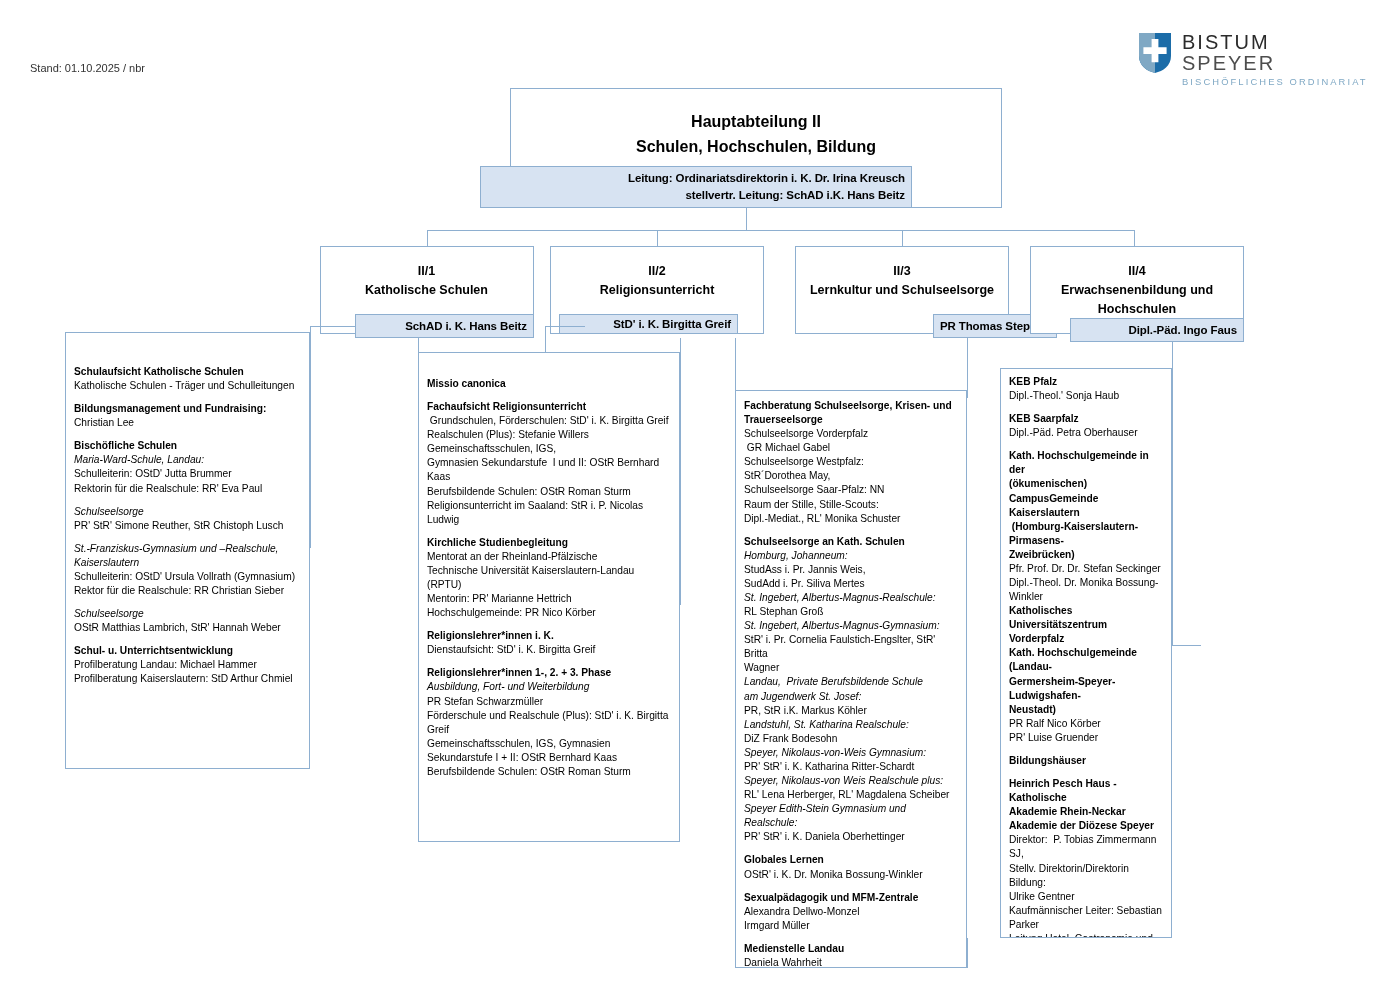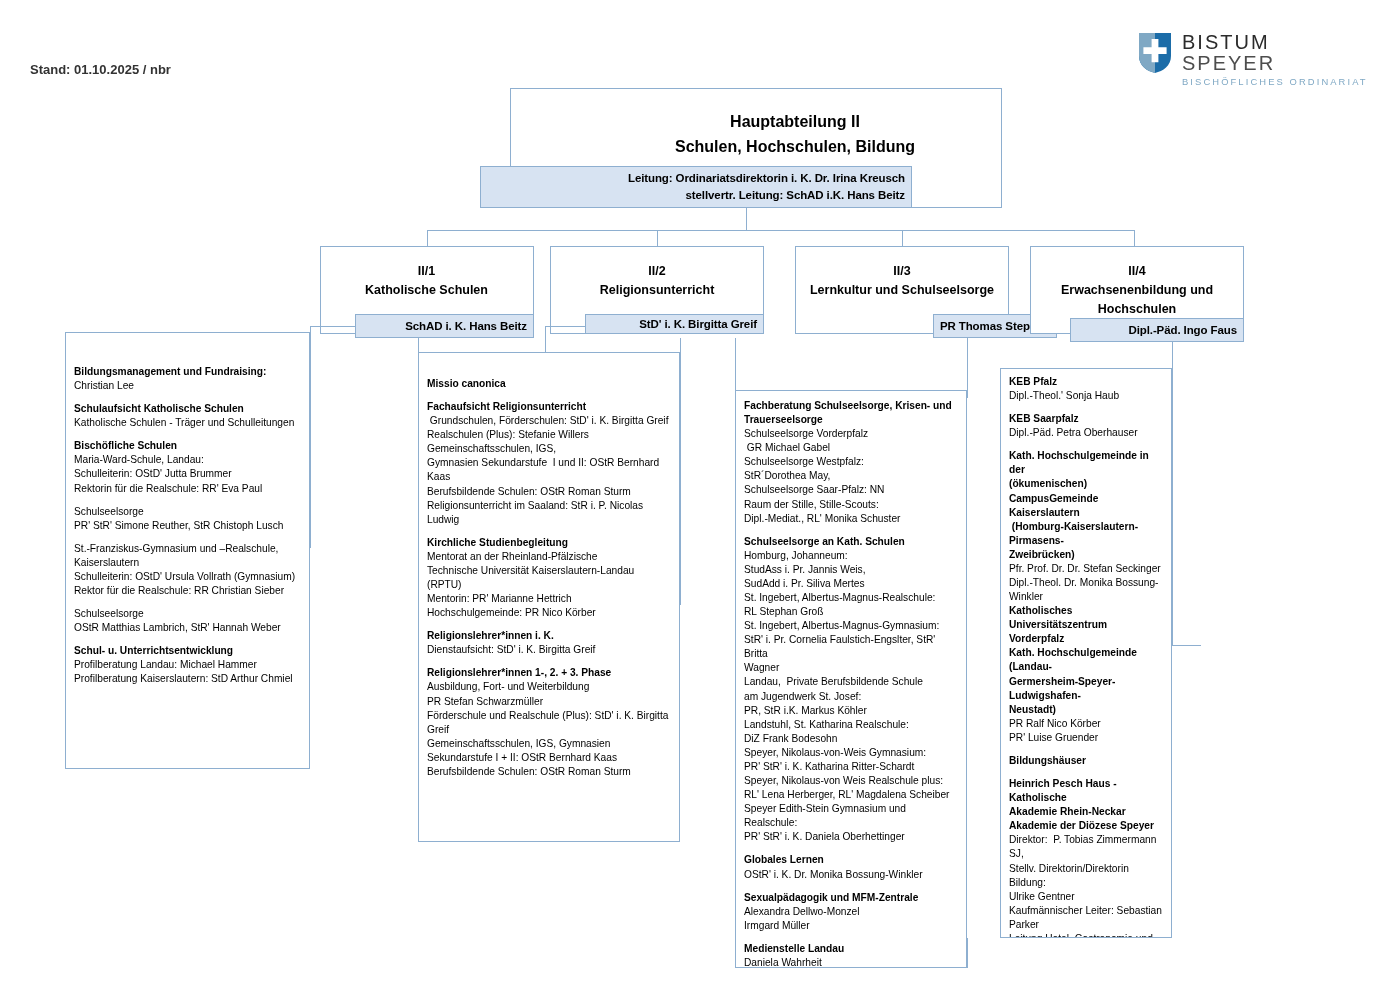--- a/index.html
+++ b/index.html
@@ -42,37 +42,37 @@
 
   
   .ln{position:absolute;background:#8eafd0;}
   .lnh{height:1px;}
   .lnv{width:1px;}
 
   
   #root-box{left:510px;top:88px;width:492px;height:120px;}
   #root-title{
     position:absolute;left:510px;top:110px;width:492px;
-    text-align:center;font-size:16px;font-weight:bold;line-height:1.55;margin-left:39px;
+    text-align:center;font-size:16px;font-weight:bold;line-height:1.55;
   }
   #root-leader{left:480px;top:166px;width:432px;height:42px;}
 
   
   .dept{border:1px solid #8eafd0;background:#fff;}
   .dept-title{
     position:absolute;text-align:center;font-size:12.5px;font-weight:bold;line-height:1.5;
   }
 
   #d1{left:320px;top:246px;width:214px;height:88px;}
   #d1t{left:320px;top:262px;width:213px;}
   #d1l{left:355px;top:314px;width:179px;height:24px;}
 
   #d2{left:550px;top:246px;width:214px;height:88px;}
   #d2t{left:550px;top:262px;width:214px;}
-  #d2l{left:585px;top:314px;width:179px;height:20px;}
+  #d2l{left:559px;top:314px;width:179px;height:20px;}
 
   #d3{left:795px;top:246px;width:214px;height:88px;}
   #d3t{left:795px;top:262px;width:214px;}
   #d3l{left:885px;top:314px;width:124px;height:24px;margin-left:48px;}
 
   #d4{left:1030px;top:246px;width:214px;height:88px;}
   #d4t{left:1030px;top:262px;width:214px;}
   #d4l{left:1070px;top:318px;width:174px;height:24px;}
 
   
@@ -82,34 +82,34 @@
     border:1px solid #8eafd0;
     background:#fff;
     font-size:10.2px;
     line-height:1.38;
     overflow:hidden;
   }
   .panel .inner{padding:10px 8px 8px 8px;}
   .blk{margin-bottom:9px;}
   .blk:last-child{margin-bottom:0;}
   .b{font-weight:bold;}
-  .i{}
+  .i{font-style:italic;}
   .ln-txt{white-space:pre-wrap;}
 
   #p1{left:65px;top:332px;width:245px;height:437px;}
   #p1 .inner{padding-top:32px;}
   #p2{left:418px;top:352px;width:262px;height:490px;}
   #p2 .inner{padding-top:24px;}
   #p3{left:735px;top:390px;width:232px;height:578px;}
   #p3 .inner{padding-top:8px;}
   #p4{left:1000px;top:368px;width:172px;height:570px;}
   #p4 .inner{padding-top:6px;}
 
   
-  #stand{position:absolute;left:30px;top:62px;font-size:13px;color:#333;font-weight:bold;}
+  #stand{position:absolute;left:30px;top:62px;font-size:11px;color:#333;}
 
   #logo{position:absolute;left:1138px;top:30px;width:230px;height:48px;}
   #logo-shield{position:absolute;left:0;top:2px;width:34px;height:42px;}
   #logo-text{position:absolute;left:44px;top:2px;}
   #logo-main{font-size:20px;letter-spacing:2px;color:#4d4d4d;line-height:1.05;}
   #logo-main .dark{color:#2b2b2b;}
   #logo-sub{font-size:9.4px;letter-spacing:2.1px;color:#7fa8c4;margin-top:2px;}
 </style>
 </head>
 <body>
@@ -199,25 +199,25 @@
 
   <div class="ln lnv" style="left:1172px;top:342px;width:1px;height:303px;"></div>
   <div class="ln lnh" style="left:1172px;top:645px;width:28px;height:1px;"></div>
   <div class="ln lnv" style="left:1200px;top:645px;width:1px;height:1px;"></div>
 
   <div class="ln lnv" style="left:967px;top:938px;width:1px;height:30px;"></div>
 
   <div class="panel" id="p1">
     <div class="inner">
         <div class="blk">
-          <div class="ln-txt"><span class="b">Bildungsmanagement und Fundraising:</span> Christian Lee</div>
-        </div>
-        <div class="blk">
           <div class="ln-txt b">Schulaufsicht Katholische Schulen</div>
           <div class="ln-txt">Katholische Schulen - Träger und Schulleitungen</div>
+        </div>
+        <div class="blk">
+          <div class="ln-txt"><span class="b">Bildungsmanagement und Fundraising:</span> Christian Lee</div>
         </div>
         <div class="blk">
           <div class="ln-txt b">Bischöfliche Schulen</div>
           <div class="ln-txt i">Maria-Ward-Schule, Landau:</div>
           <div class="ln-txt">Schulleiterin: OStD' Jutta Brummer</div>
           <div class="ln-txt">Rektorin für die Realschule: RR' Eva Paul</div>
         </div>
         <div class="blk">
           <div class="ln-txt i">Schulseelsorge</div>
           <div class="ln-txt">PR' StR' Simone Reuther, StR Chistoph Lusch</div>

